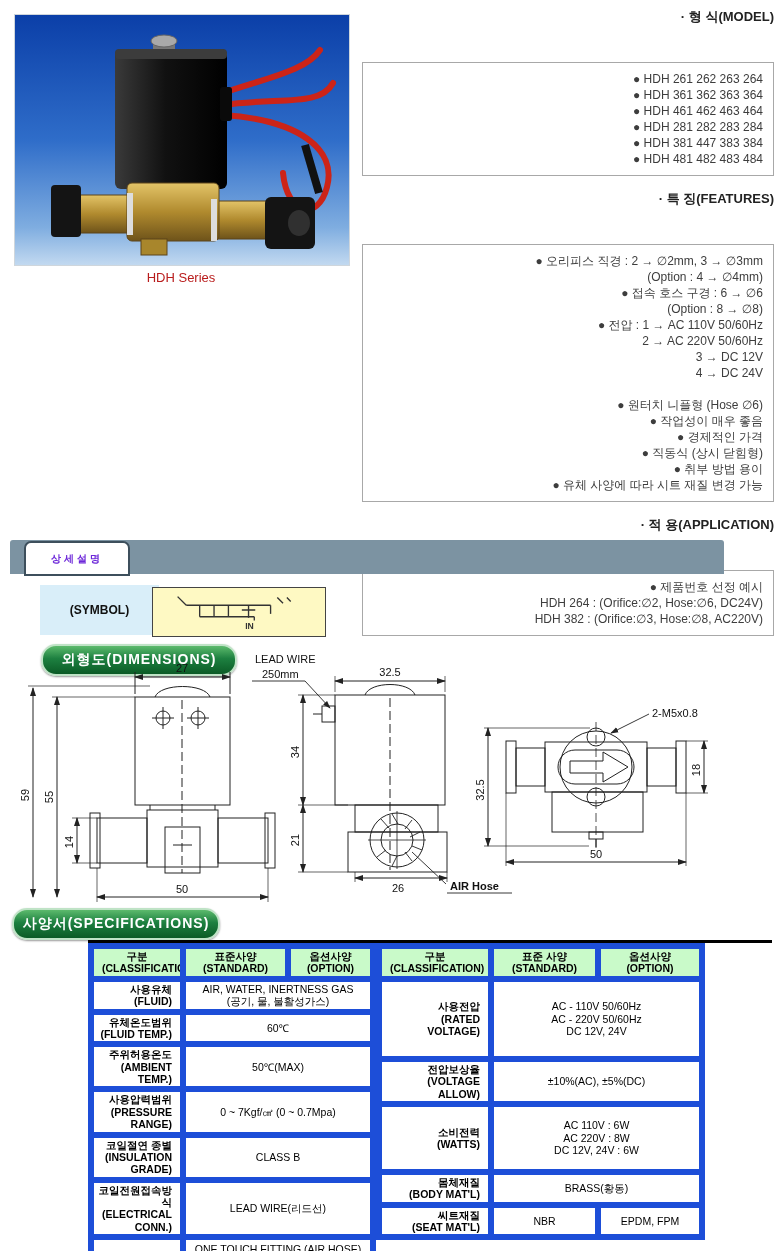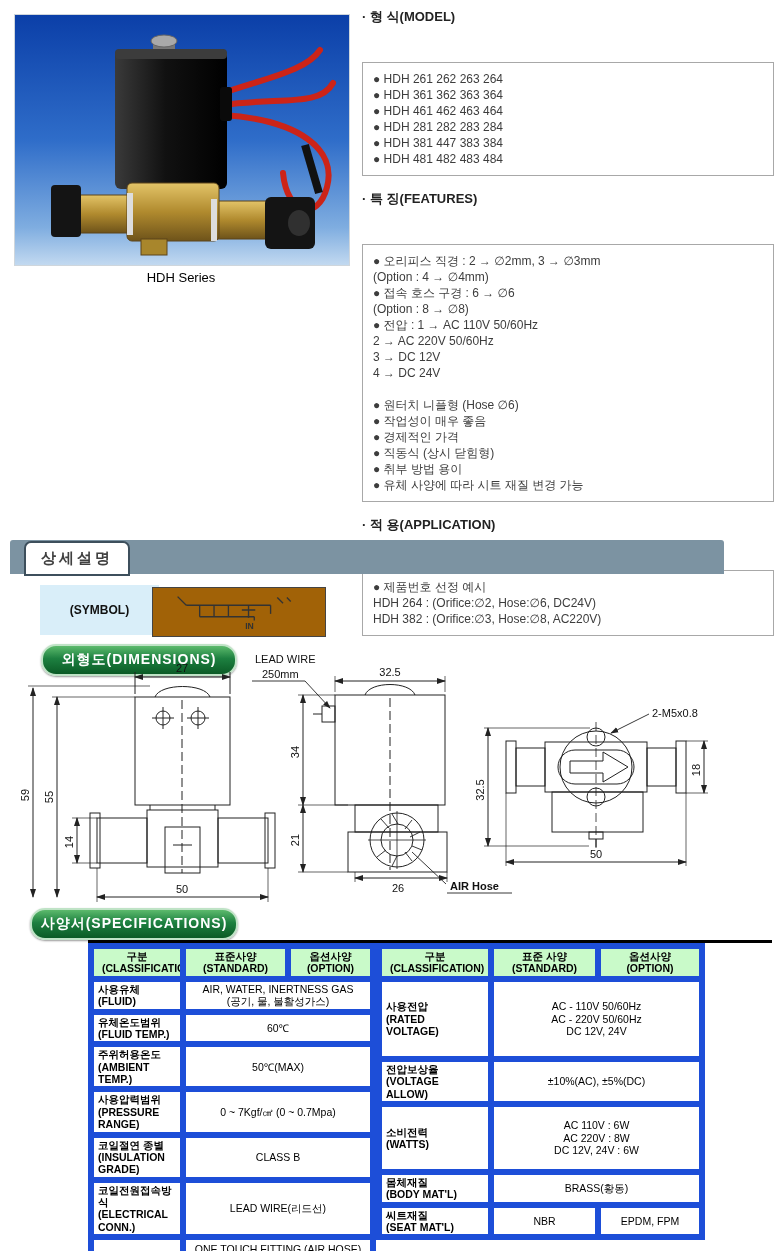--- a/index.html
+++ b/index.html
@@ -3,64 +3,64 @@
 <meta charset="utf-8">
 <style>
   html,body{margin:0;padding:0;background:#fff;}
   #page{position:relative;width:780px;height:1251px;background:#fff;overflow:hidden;
         font-family:"Liberation Sans",sans-serif;color:#222;}
 
   
   .photo-frame{position:absolute;left:14px;top:14px;width:334px;height:250px;
                border:1px solid #cfd6dc;overflow:hidden;}
   .photo-caption{position:absolute;left:14px;top:270px;width:334px;text-align:center;
-                 font-size:13px;color:#000000;}
-
-  
-  .right-col{position:absolute;left:362px;top:8px;width:412px;}
+                 font-size:13px;color:#b91c1c;}
+
+  
+  .right-col{position:absolute;left:362px;top:8px;width:412px;text-align:right;}
   .sec-heading{font-size:13px;font-weight:bold;color:#222;margin:0 0 6px 0;}
   .info-box{border:1px solid #a8a8a8;padding:8px 10px;font-size:12px;color:#3d3d3d;
             line-height:16px;margin-bottom:14px;margin-top:36px;}
   .info-box .ln{white-space:pre-wrap;}
   .grp-spacer{height:16px;}
 
   
   .tab-bar{position:absolute;left:10px;top:540px;width:714px;height:34px;background:#7c93a2;
            border-radius:3px 3px 0 0;}
   .tab{position:absolute;left:14px;top:1px;width:102px;height:31px;background:#fff;
        border:2px solid #3d4f5c;border-radius:7px 7px 0 0;display:flex;align-items:center;
-       justify-content:center;font-size:15px;font-weight:bold;color:#404040;letter-spacing:3px;}
+       justify-content:center;font-size:10px;font-weight:bold;color:#6d28d9;letter-spacing:3px;}
 
   
   .symbol-label{position:absolute;left:40px;top:585px;width:119px;height:50px;background:#d9eef9;
                 display:flex;align-items:center;justify-content:center;font-size:12px;
                 font-weight:bold;color:#111;}
-  .symbol-box{position:absolute;left:152px;top:587px;width:172px;height:48px;background:#a16207;
+  .symbol-box{position:absolute;left:152px;top:587px;width:172px;height:48px;background:#fef9c3;
               border:1px solid #444;font-weight:bold;}
 
   
   .pill{position:absolute;height:28px;border-radius:15px;
         background:linear-gradient(180deg,#5cba6c 0%,#1d8040 45%,#0b5b26 100%);
         border:2px solid #bfe3c6;display:flex;align-items:center;justify-content:center;
         color:#fff;font-size:14px;font-weight:bold;letter-spacing:1px;
         box-shadow:0 1px 2px rgba(0,0,0,.4);}
   #pill-dim{left:28px;top:644px;width:192px;margin-left:13px;}
-  #pill-spec{left:30px;top:908px;width:204px;}
+  #pill-spec{left:12px;top:908px;width:204px;}
 
   .drawings{position:absolute;left:0;top:648px;width:780px;height:262px;}
   .drawings svg text{font-family:"Liberation Sans",sans-serif;}
 
   
   .spec-area{position:absolute;left:88px;top:940px;width:684px;border-top:3px solid #000;}
   .tables{display:flex;align-items:flex-start;}
   table.spec{border-collapse:collapse;table-layout:fixed;font-size:10.5px;color:#000;}
   table.spec td,table.spec th{border:6px solid #1d4ed8;padding:1px 8px;vertical-align:middle;
       text-align:center;white-space:pre-line;line-height:1.18;overflow:hidden;}
   table.spec th{background:#c9fac9;font-weight:bold;}
-  table.spec td.lbl{text-align:left;font-weight:bold;padding-left:4px;}
+  table.spec td.lbl{text-align:right;font-weight:bold;padding-left:4px;}
   td.sp3{line-height:2.35;}
   td.sp19{line-height:1.85;}
 </style>
 </head>
 <body>
 
 <div id="page">
 
   <div class="photo-frame">
     <svg width="334" height="250" viewBox="0 0 334 250">

